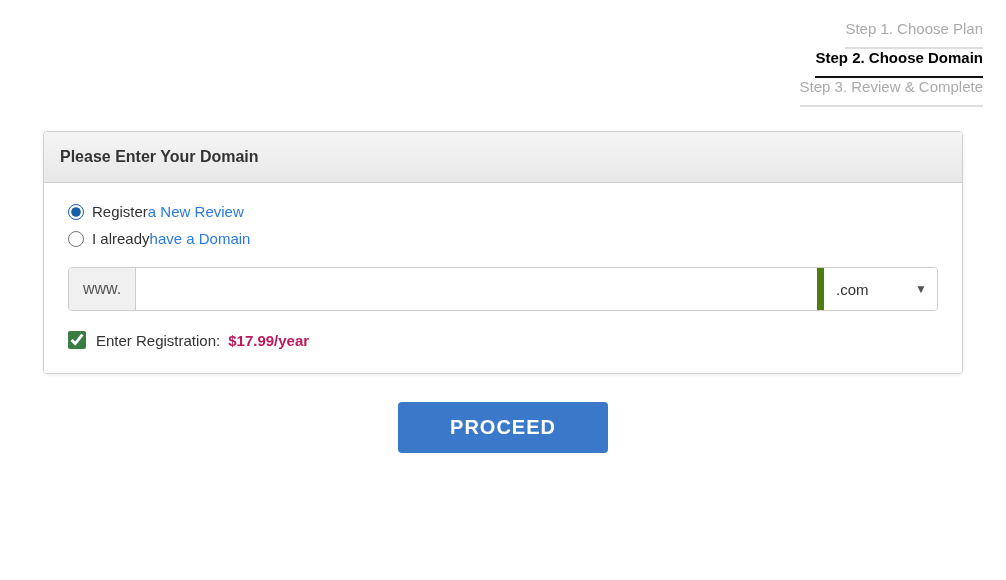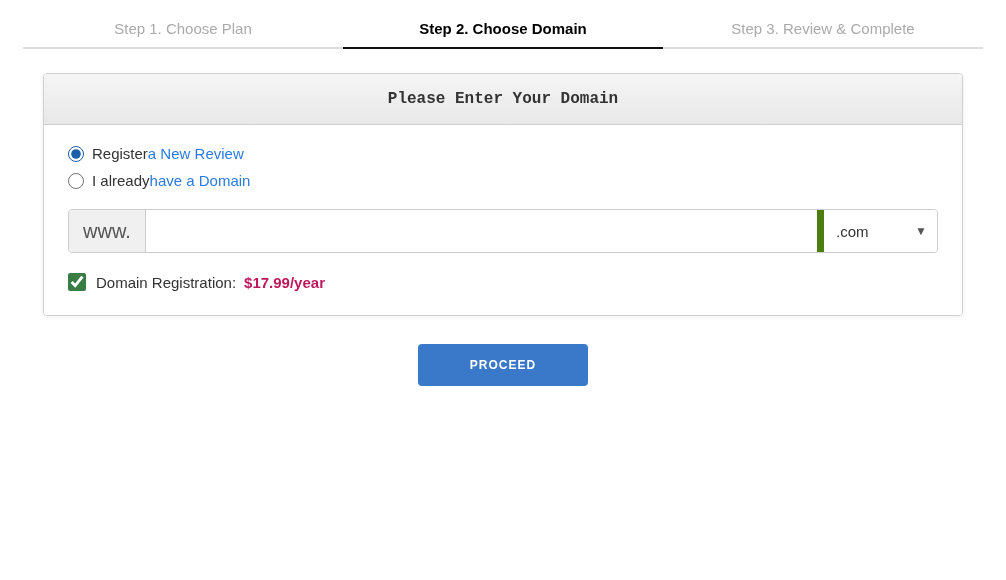--- a/index.html
+++ b/index.html
@@ -14,20 +14,21 @@
       justify-content: flex-start;
       padding-top: 20px;
     }
 
     
     .stepper {
       display: flex;
       width: 960px;
       align-items: flex-end;
       margin-bottom: 24px;
+      flex-direction: column;
     }
     .step {
       flex: 1;
       display: flex;
       flex-direction: column;
       align-items: center;
     }
     .step-label {
       font-size: 15px;
       padding-bottom: 10px;
@@ -46,23 +47,21 @@
     .card {
       width: 920px;
       border: 1px solid #d0d0d0;
       border-radius: 4px;
       overflow: hidden;
       box-shadow: 0 1px 4px rgba(0,0,0,0.07);
     }
     .card-header {
       background: linear-gradient(to bottom, #f5f5f5, #e8e8e8);
       padding: 16px;
-      text-align: center;
       border-bottom: 1px solid #d0d0d0;
-      font-family: Liberation Mono, monospace;
     }
     .card-header-title {
       font-size: 16px;
       font-weight: 700;
       color: #333;
     }
     .card-body {
       background: #fff;
       padding: 20px 24px 24px 24px;
     }
@@ -98,21 +97,21 @@
       overflow: hidden;
       margin-bottom: 20px;
       height: 44px;
     }
     .www-prefix {
       background: #f0f0f0;
       border-right: 1px solid #ccc;
       padding: 0 14px;
       display: flex;
       align-items: center;
-      font-size: 20px;
+      font-size: 16px;
       color: #555;
       white-space: nowrap;
     }
     .domain-text-input {
       flex: 1;
       border: none;
       outline: none;
       padding: 0 12px;
       font-size: 15px;
       color: #333;
@@ -168,21 +167,21 @@
       margin-top: 28px;
       display: flex;
       justify-content: center;
     }
     .proceed-btn {
       background: #3a78c9;
       color: #fff;
       border: none;
       border-radius: 4px;
       padding: 14px 52px;
-      font-size: 12px;
+      font-size: 20px;
       font-weight: 700;
       letter-spacing: 1px;
       cursor: pointer;
       text-transform: uppercase;
     }
   </style>
 </head>
 <body>
 
 <div class="stepper">
@@ -229,21 +228,21 @@
           <option value=".org">.org</option>
           <option value=".info">.info</option>
           <option value=".biz">.biz</option>
         </select>
         <span class="tld-arrow">▼</span>
       </div>
     </div>
 
     <div class="registration-row">
       <input type="checkbox" checked="" style="">
-      <span>Domain Registration:</span>
+      <span>Enter Registration:</span>
       <span class="registration-price">$17.99/year</span>
     </div>
 
   </div>
 </div>
 
 <div class="proceed-btn-wrapper">
   <button class="proceed-btn">PROCEED</button>
 </div>
 

